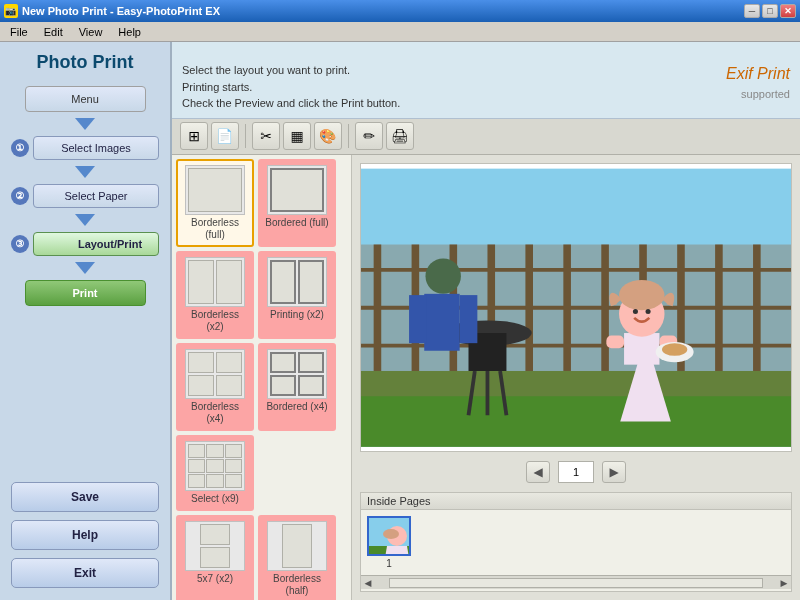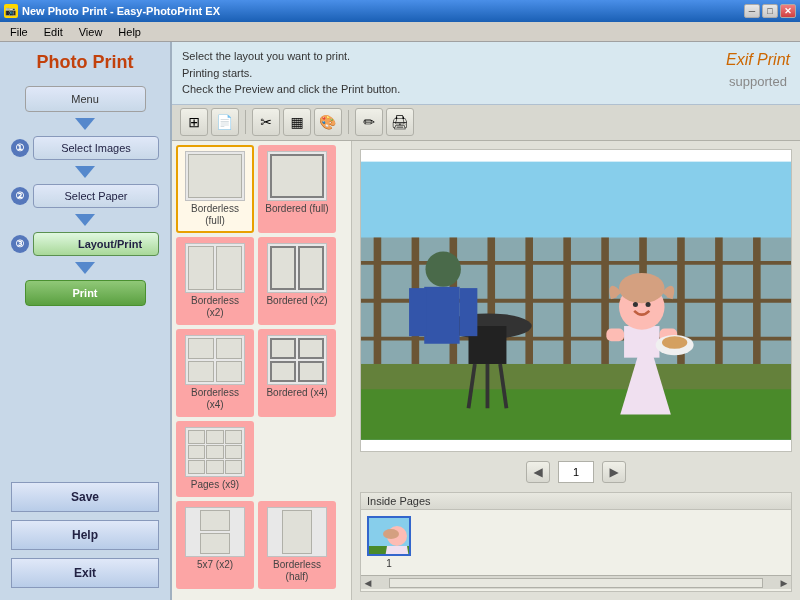--- a/index.html
+++ b/index.html
@@ -52,21 +52,21 @@
       border-right: 2px solid #a0b0c0;
       display: flex;
       flex-direction: column;
       align-items: center;
       padding: 10px 8px;
       gap: 4px;
     }
     .app-title {
       font-size: 18px;
       font-weight: bold;
-      color: #c2410c;
+      color: #0c4a6e;
       text-align: center;
       margin-bottom: 8px;
       line-height: 1.2;
     }
 
     .nav-btn {
       width: 121px;
       padding: 6px 8px;
       background: linear-gradient(to bottom, #e8e8e8, #d0d0d0);
       border: 1px solid #a0a0a0;
@@ -119,21 +119,21 @@
       font-weight: bold;
       color: #224;
       padding-left: 32px;
     }
 
     .spacer { flex: 1; }
 
     .bottom-btn {
       width: 148px;
       padding: 7px 4px;
-      border-radius: 0;
+      border-radius: 5px;
       text-align: center;
       cursor: pointer;
       font-size: 12px;
       font-weight: bold;
       border: 1px solid;
       margin: 2px 0;
     }
     .save-btn { background: linear-gradient(to bottom, #e0e8f8, #b8cce8); border-color: #8899bb; color: #224; }
     .help-btn { background: linear-gradient(to bottom, #e0e8f8, #b8cce8); border-color: #8899bb; color: #224; }
     .exit-btn { background: linear-gradient(to bottom, #e0e8f8, #b8cce8); border-color: #8899bb; color: #224; }
@@ -152,28 +152,29 @@
       padding: 6px 10px;
       border-bottom: 1px solid #b0c0d0;
       font-size: 11px;
       color: #333;
       line-height: 1.5;
     }
     .instructions-row {
       display: flex;
       justify-content: space-between;
       align-items: flex-start;
+      margin-top: 14px;
     }
     .exif-logo {
       font-size: 16px;
       font-weight: normal;
       color: #cc6600;
       font-style: italic;
     }
-    .exif-sub { font-size: 13px; color: #888; text-align: center; }
+    .exif-sub { font-size: 11px; color: #888; }
 
     
     .toolbar {
       background: #d8d8d0;
       height: 36px;
       display: flex;
       align-items: center;
       padding: 0 8px;
       gap: 3px;
       border-bottom: 1px solid #b0b0a8;
@@ -478,21 +479,21 @@
               </div>
               <div class="layout-label">Borderless<br>(x2)</div>
             </div>
             <div class="layout-item">
               <div class="layout-preview">
                 <div class="lp-2up lp-2up-b">
                   <div></div>
                     <div></div>
                 </div>
               </div>
-              <div class="layout-label">Bordered (x2)</div>
+              <div class="layout-label">Printing (x2)</div>
             </div>
           </div>
 
           <div class="layout-row">
             <div class="layout-item">
               <div class="layout-preview">
                 <div class="lp-4up">
                   <div></div>
                     <div></div>
                     <div></div>
@@ -522,21 +523,21 @@
                     <div></div>
                     <div></div>
                   <div></div>
                     <div></div>
                     <div></div>
                   <div></div>
                     <div></div>
                     <div></div>
                 </div>
               </div>
-              <div class="layout-label">Pages (x9)</div>
+              <div class="layout-label">Select (x9)</div>
             </div>
           </div>
 
           <div class="layout-row">
             <div class="layout-item">
               <div class="layout-preview">
                 <div class="lp-2up" style="flex-direction:column; width:30px; height:44px; margin:0 auto;">
                   <div style="flex:1;background:#e0e0d8;border:1px solid #b0b0a8;"></div>
                   <div style="flex:1;background:#e0e0d8;border:1px solid #b0b0a8;"></div>
                 </div>

